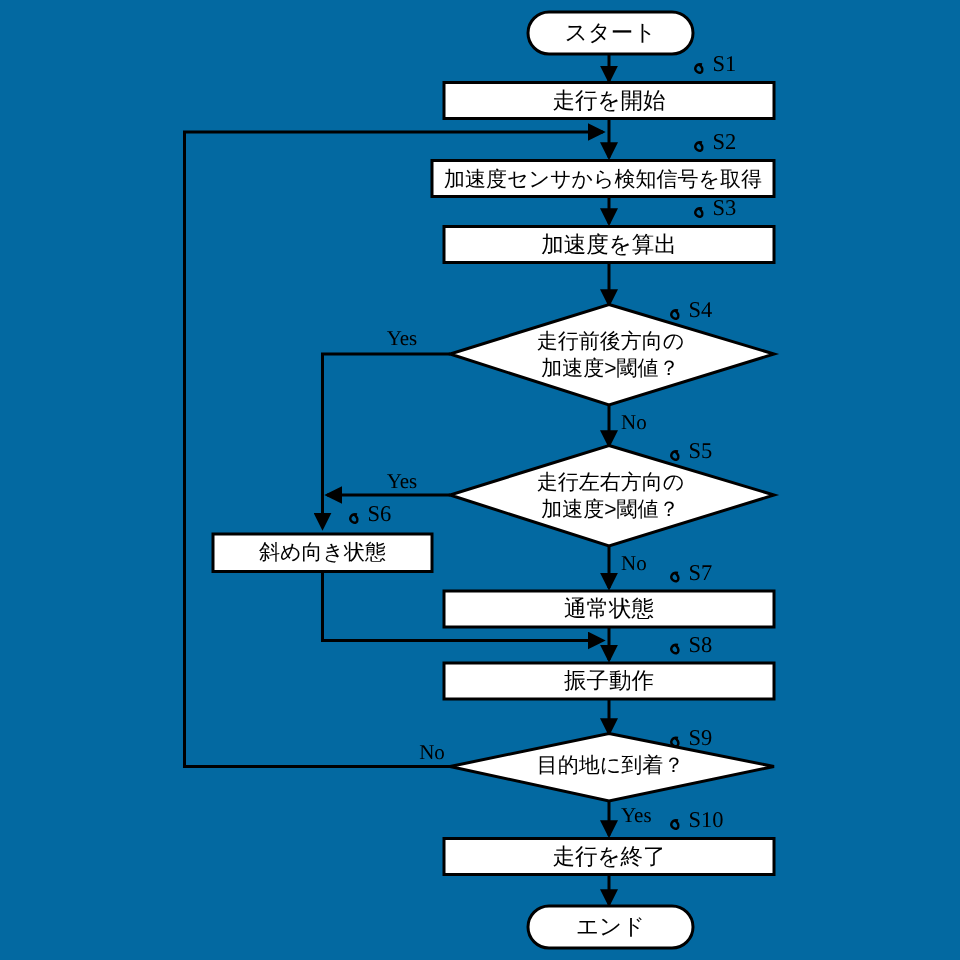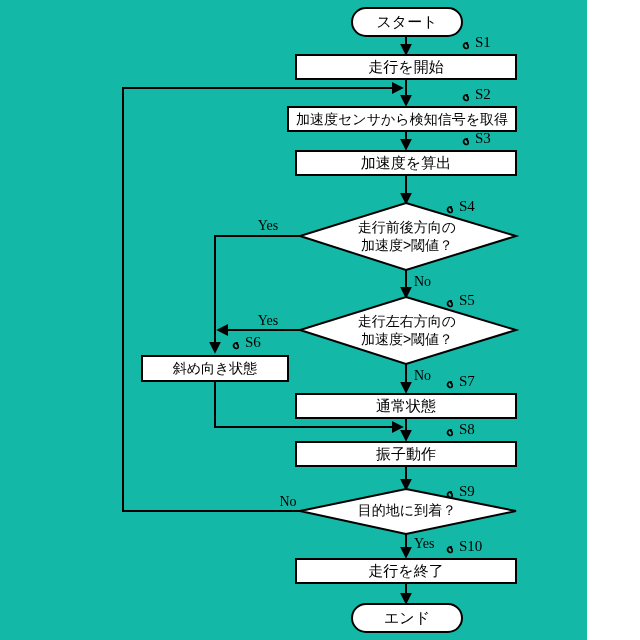--- a/index.html
+++ b/index.html
@@ -2,23 +2,23 @@
 <html><head>
 <meta charset="utf-8">
 <style>
   html, body {
     margin: 0;
     padding: 0;
     background: #ffffff;
   }
   #canvas {
     position: relative;
-    width: 587px;
+    width: 640px;
     height: 640px;
-    background: #14b8a6;
+    background: #0369a1;
     font-family: "Liberation Sans", sans-serif;
     overflow: hidden;
   }
   svg { display: block; }
   .node-text {
     font-family: "Liberation Sans", sans-serif;
     font-size: 15px;
     fill: #000000;
     text-anchor: middle;
     dominant-baseline: middle;

